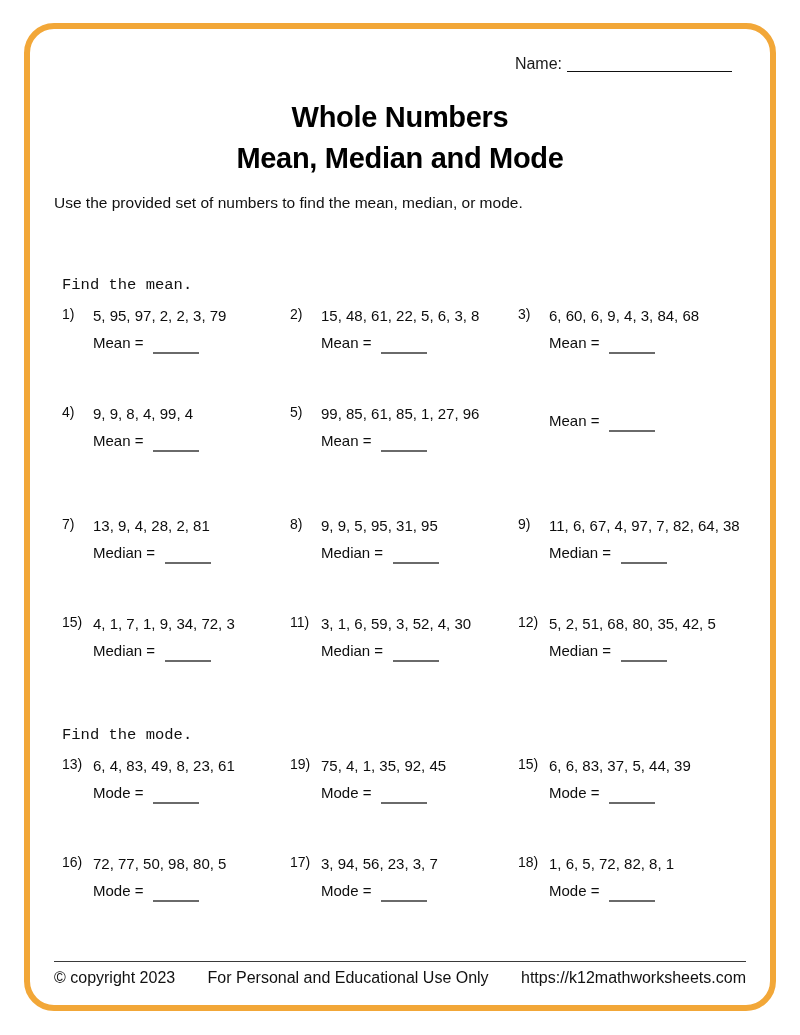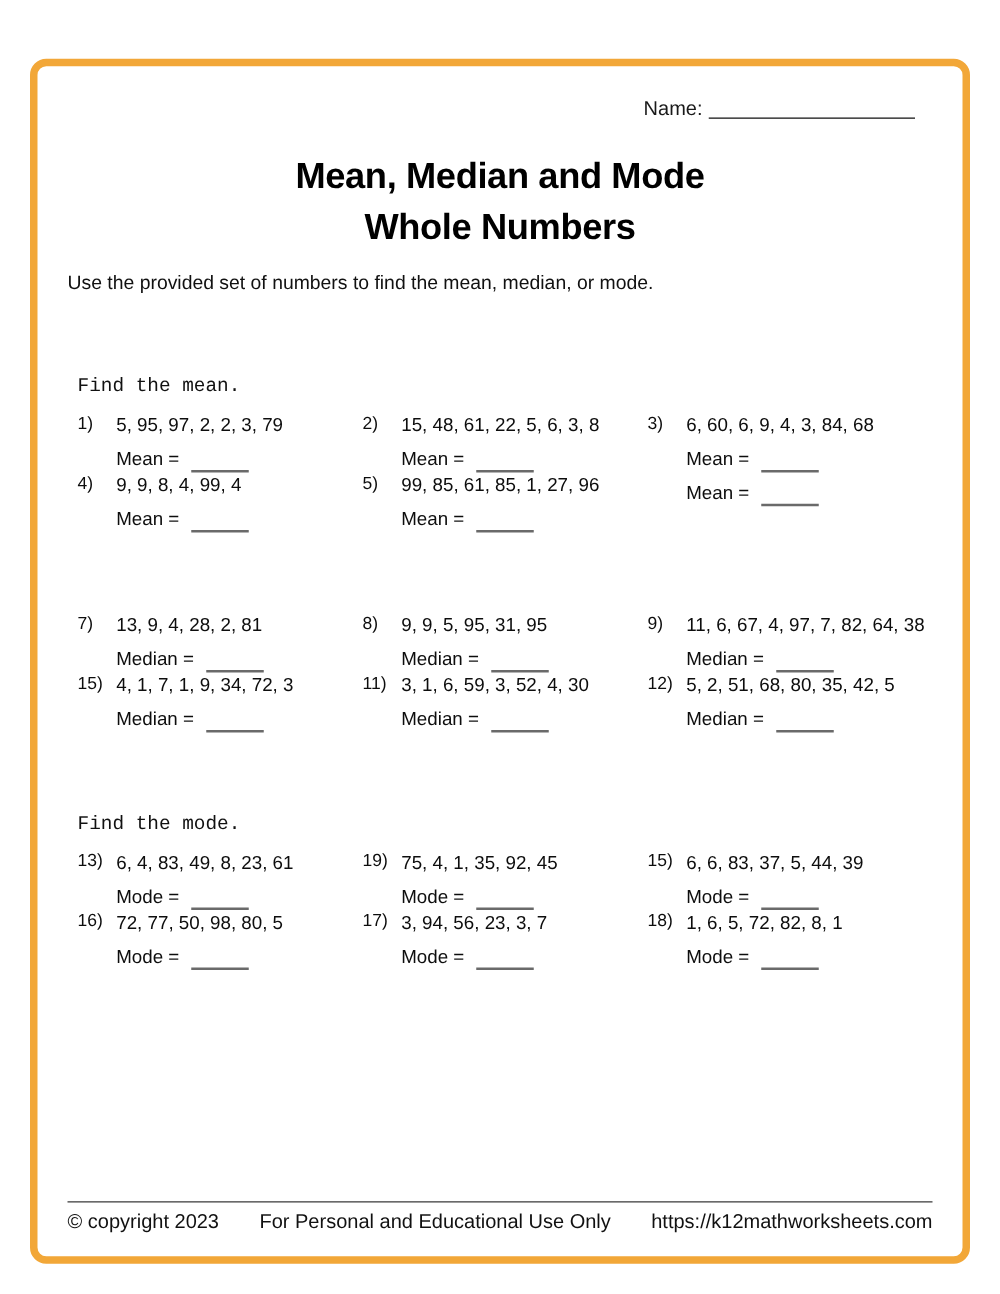--- a/index.html
+++ b/index.html
@@ -7,22 +7,21 @@
   body {
     font-family:"Liberation Sans", sans-serif;
     color:#0d0d0d;
     position:relative;
     overflow:hidden;
   }
   .frame {
     position:absolute;
     top:23px; left:24px; right:24px; bottom:24px;
     border:6px solid var(--border-color,#F2A738);
-    border-radius:13px;
-    margin-top:24px;
+    border-radius:30px;
   }
   .content {
     position:absolute;
     inset:0;
     padding:0 24px;
   }
   .name-row {
     margin-top:26px;
     padding-right:14px;
     text-align:right;
@@ -51,20 +50,21 @@
     font-size:15.5px;
     color:#111;
   }
   .section { margin-left:8px; margin-top:64px; }
   .section:first-of-type { margin-top:22px; }
   .section-header { font-size:15.5px; color:#111;font-family:Liberation Mono, monospace; }
   .problem-grid {
     margin-top:12px;
     display:grid;
     grid-template-columns:228px 228px auto;
+    row-gap:50px;
   }
   .problem { font-size:15px; }
   .p-line { line-height:20px; white-space:nowrap; }
   .p-num {
     display:inline-block;
     width:31px;
     font-size:14px;
     position:relative;
     top:-2px;
   }
@@ -94,22 +94,22 @@
 <body>
 
 <div class="frame">
   <div class="content">
 
     <div class="name-row">
       <span>Name:</span><span class="name-line"></span>
     </div>
 
     <h1 class="title">
+      <div>Whole Numbers</div>
       <div>Mean, Median and Mode</div>
-      <div>Whole Numbers</div>
     </h1>
 
     <div class="instructions">Use the provided set of numbers to find the mean, median, or mode.</div>
 
     <div class="section">
       <div class="section-header">Find the mean.</div>
       <div class="problem-grid">
 
         <div class="problem">
           <div class="p-line"><span class="p-num">1)</span><span>5, 95, 97, 2, 2, 3, 79</span></div>

